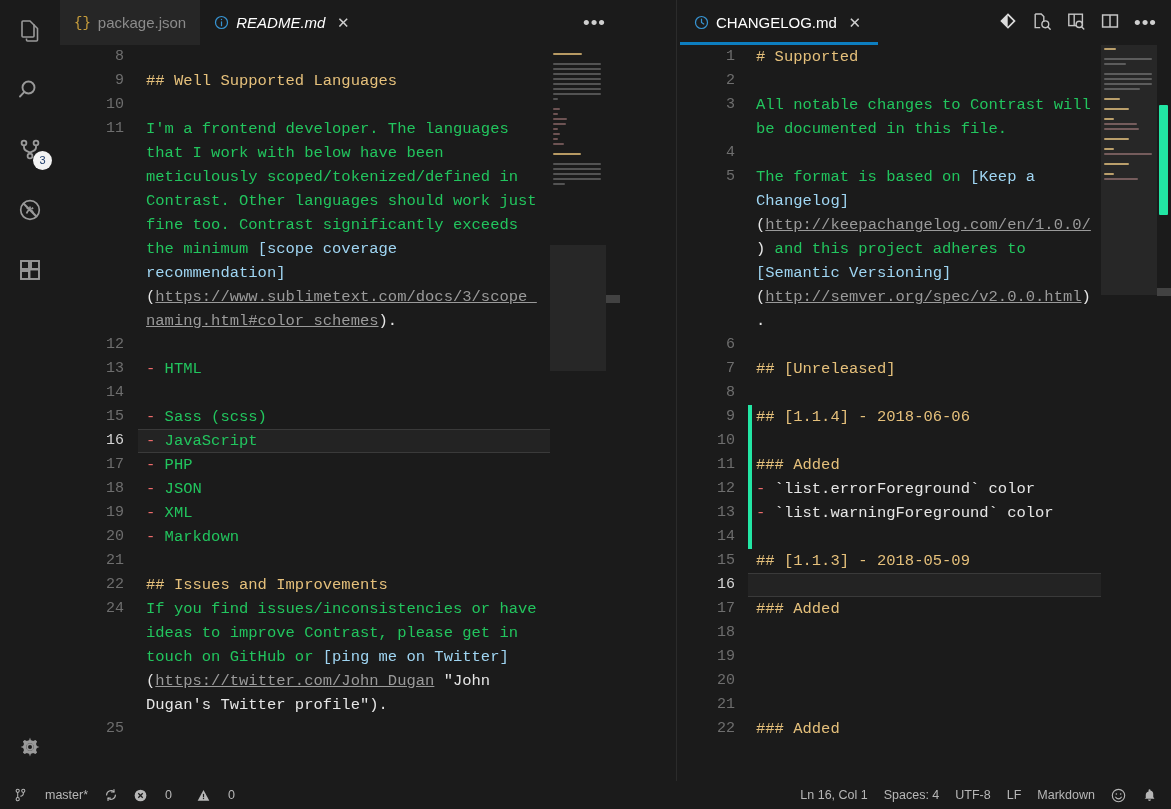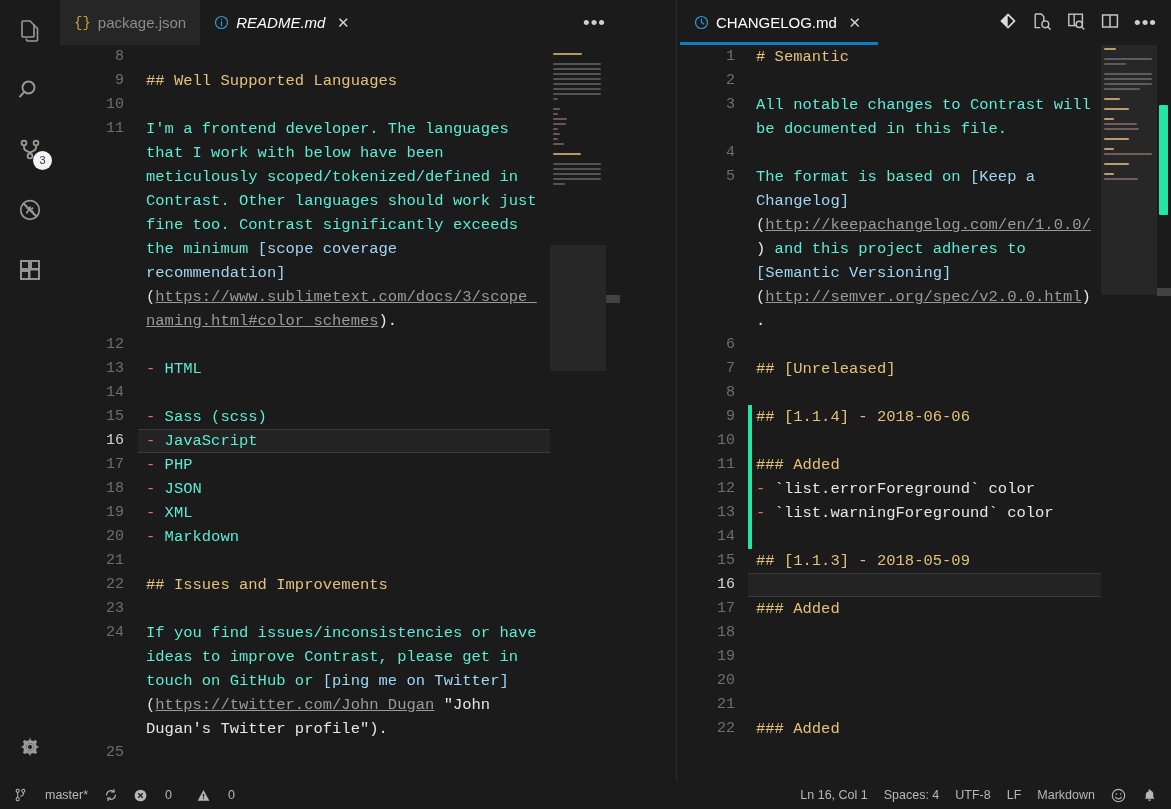--- a/index.html
+++ b/index.html
@@ -85,21 +85,21 @@
   .gutter.r { flex:0 0 68px; padding-right:13px; }
   .row.cur .gutter { color:#d4d4d4; }
   .gitbar {
     position:absolute; left:78px; top:0; width:4px; height:100%; background:#22e6a4;
   }
   .content-cell { flex:1 1 auto; padding-left:8px; padding-right:6px; white-space:pre-wrap; word-break:break-word; }
 
   
   .t-head    { color:#e5c07b; }
   .t-bullet  { color:#ef6b6b; }
-  .t-text    { color:#5eead4; }
+  .t-text    { color:#22c55e; }
   .t-link    { color:#9fd5f2; }
   .t-url     { color:#9a9a9a; text-decoration:underline; }
   .t-punct   { color:#e6e6e6; }
   .t-code    { color:#e6e6e6; }
 
   
   .minimap {
     flex:0 0 56px; position:relative; background:#1b1b1b; overflow:hidden;
     cursor:pointer;
   }
@@ -284,24 +284,20 @@
                   <div class="gutter ">20</div>
                   <div class="content-cell"><span class="t-bullet">- </span><span class="t-text">Markdown</span></div>
                 </div>
                 <div class="row">
                   <div class="gutter ">21</div>
                   <div class="content-cell">&nbsp;</div>
                 </div>
                 <div class="row">
                   <div class="gutter ">22</div>
                   <div class="content-cell"><span class="t-head">## Issues and Improvements</span></div>
-                </div>
-                <div class="row">
-                  <div class="gutter ">23</div>
-                  <div class="content-cell">&nbsp;</div>
                 </div>
                 <div class="row">
                   <div class="gutter ">24</div>
                   <div class="content-cell"><span class="t-text">If you find issues/inconsistencies or have ideas to improve Contrast, please get in touch on GitHub or </span><span class="t-link">[ping me on Twitter]</span><span class="t-punct">(</span><span class="t-url">https://twitter.com/John_Dugan</span><span class="t-punct"> "John Dugan's Twitter profile").</span></div>
                 </div>
                 <div class="row">
                   <div class="gutter ">25</div>
                   <div class="content-cell">&nbsp;</div>
                 </div>
               </div>
@@ -387,21 +383,21 @@
             </span>
             <span class="dots">•••</span>
           </div>
         </div>
 
         <div class="codearea">
           <div class="code-scroll">
             <div class="codelines" id="right-lines">
                 <div class="row">
                   <div class="gutter r">1</div>
-                  <div class="content-cell"><span class="t-head"># Semantic</span></div>
+                  <div class="content-cell"><span class="t-head"># Supported</span></div>
                 </div>
                 <div class="row">
                   <div class="gutter r">2</div>
                   <div class="content-cell">&nbsp;</div>
                 </div>
                 <div class="row">
                   <div class="gutter r">3</div>
                   <div class="content-cell"><span class="t-text">All notable changes to Contrast will be documented in this file.</span></div>
                 </div>
                 <div class="row">

